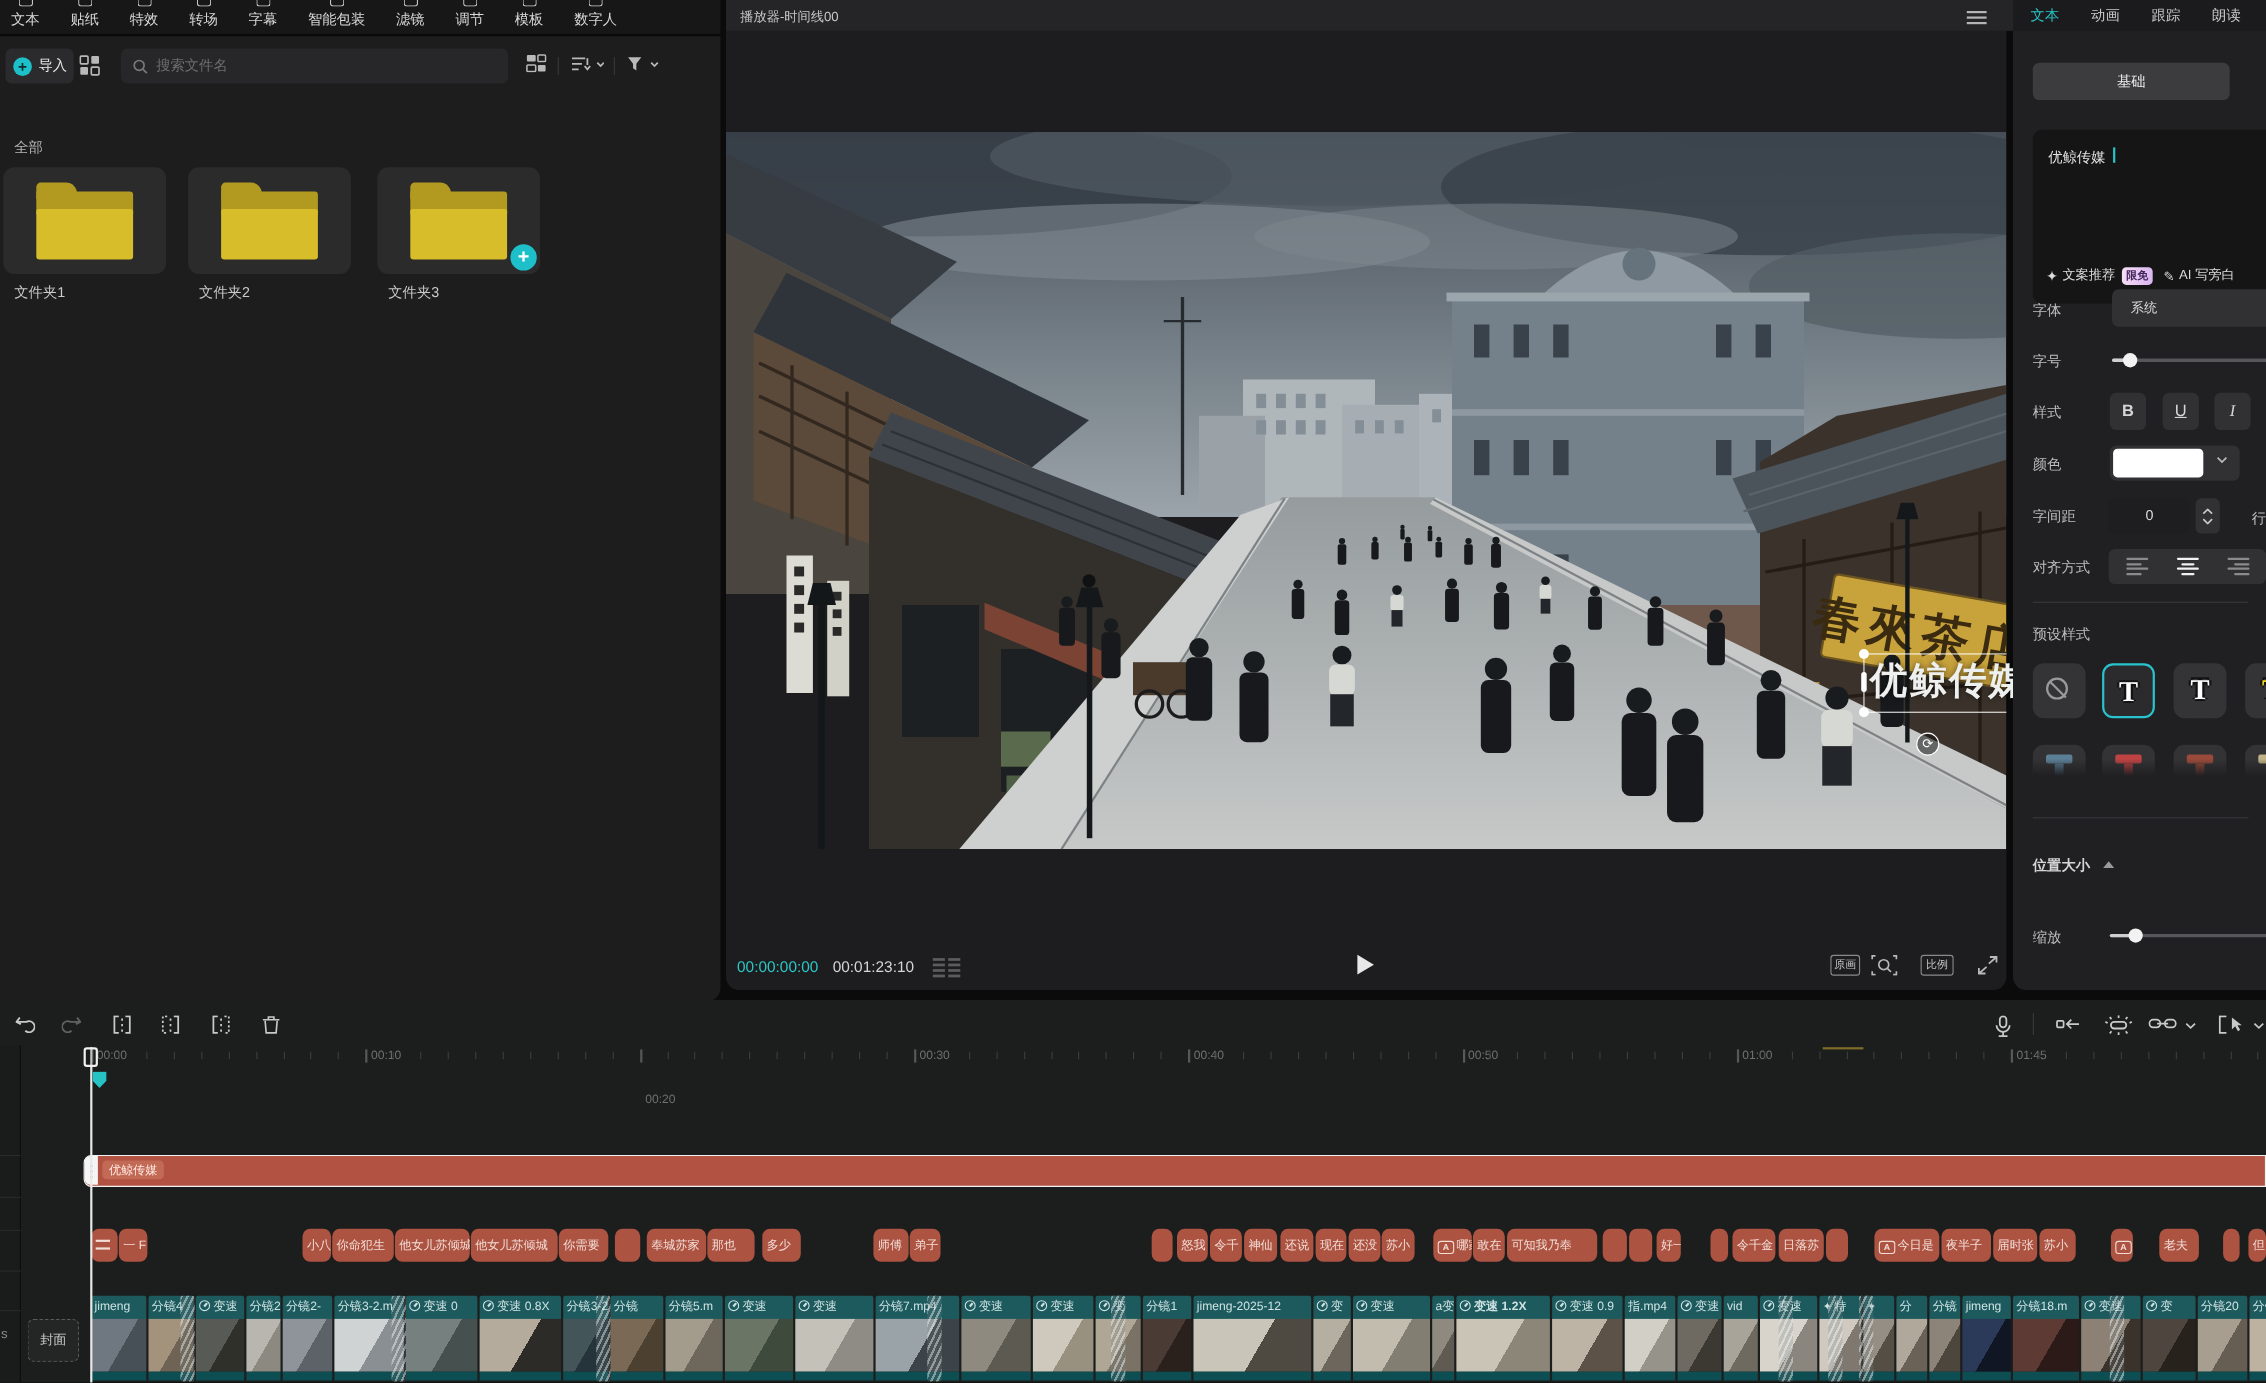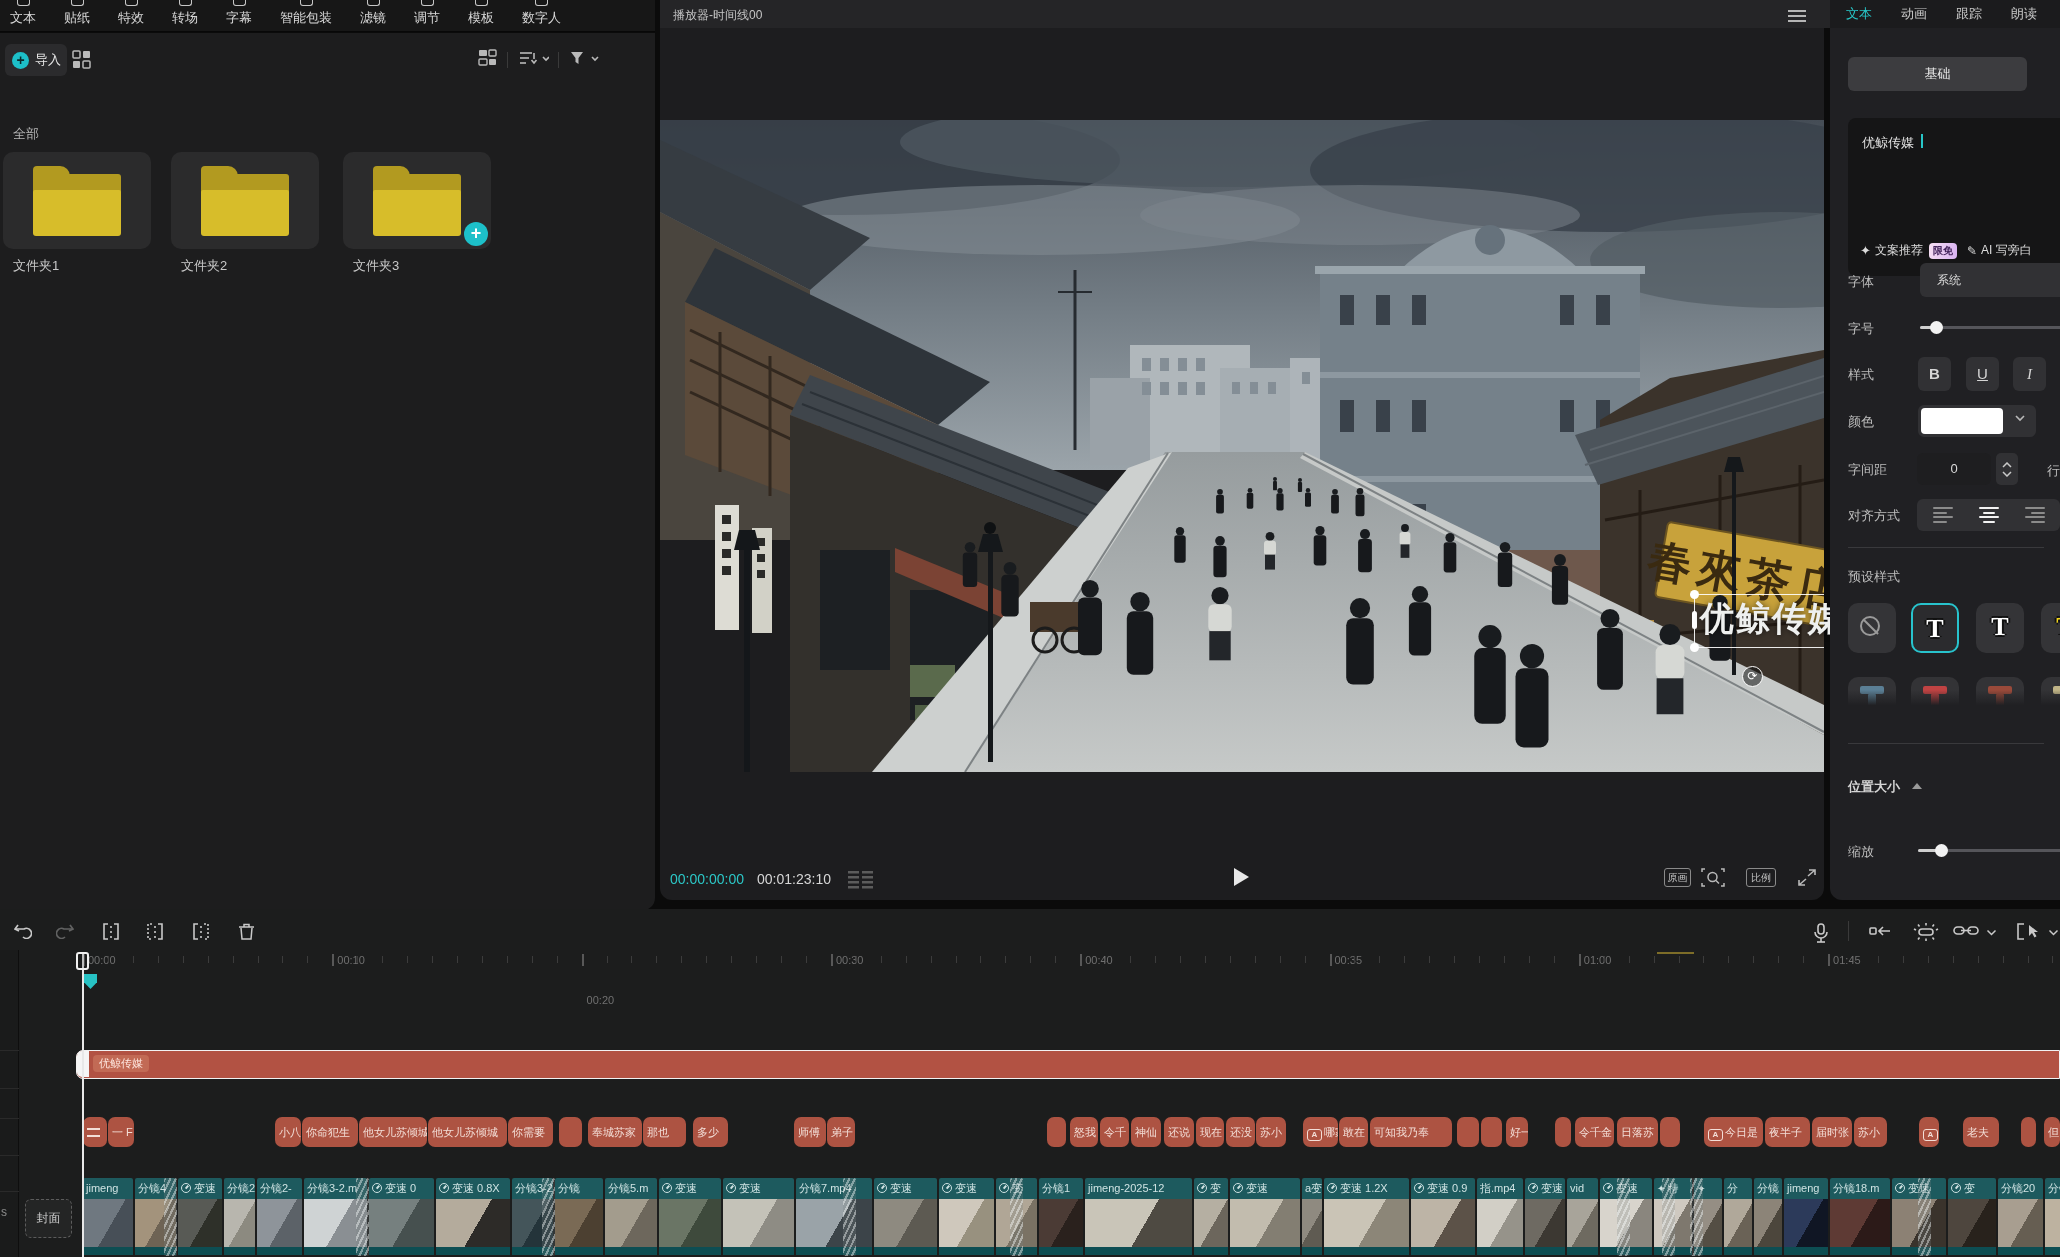--- a/index.html
+++ b/index.html
@@ -200,20 +200,27 @@
       <div id="import-plus">+</div>
       <span class="t">导入</span>
     </div>
     <div id="grid-btn" class="abs">
       <svg width="19" height="19" viewBox="0 0 19 19">
           <rect x="1" y="1" width="7" height="7" rx="1" fill="none" stroke="#b9b9b9" stroke-width="1.5"></rect>
           <rect x="11" y="1" width="7" height="7" rx="1" fill="#b9b9b9"></rect>
           <rect x="1" y="11" width="7" height="7" rx="1" fill="#b9b9b9"></rect>
           <rect x="11" y="11" width="7" height="7" rx="1" fill="none" stroke="#b9b9b9" stroke-width="1.5"></rect>
         </svg>
+    </div>
+    <div id="search-box" class="abs">
+      <svg width="15" height="15" viewBox="0 0 15 15">
+          <circle cx="6.5" cy="6.5" r="4.5" fill="none" stroke="#7a7a7a" stroke-width="1.5"></circle>
+          <line x1="10" y1="10" x2="13.5" y2="13.5" stroke="#7a7a7a" stroke-width="1.5"></line>
+        </svg>
+      <span class="ph">搜索文件名</span>
     </div>
     <div id="view-ic" class="abs">
       <svg width="19" height="17" viewBox="0 0 19 17">
           <rect x="1" y="1" width="8" height="6" rx="1" fill="#b9b9b9"></rect>
           <rect x="11" y="1" width="7" height="6" rx="1" fill="none" stroke="#b9b9b9" stroke-width="1.4"></rect>
           <rect x="1" y="10" width="8" height="6" rx="1" fill="none" stroke="#b9b9b9" stroke-width="1.4"></rect>
           <rect x="11" y="10" width="7" height="6" rx="1" fill="#b9b9b9"></rect>
         </svg>
     </div>
     <div class="vdiv abs" style="left:507px"></div>
@@ -887,21 +894,21 @@
         <div class="tick" style="left: 1105.13px;"></div>
         <div class="tick" style="left: 1130.06px;"></div>
         <div class="tick" style="left: 1154.99px;"></div>
         <div class="tick" style="left: 1179.92px;"></div>
         <div class="tick" style="left: 1204.85px;"></div>
         <div class="tick" style="left: 1229.78px;"></div>
         <div class="tick" style="left: 1254.71px;"></div>
         <div class="tick" style="left: 1279.64px;"></div>
         <div class="tick" style="left: 1304.57px;"></div>
         <div class="tick big" style="left: 1329.5px;"></div>
-        <div class="tick-label" style="left: 1334.5px;">00:35</div>
+        <div class="tick-label" style="left: 1334.5px;">00:50</div>
         <div class="tick" style="left: 1354.43px;"></div>
         <div class="tick" style="left: 1379.36px;"></div>
         <div class="tick" style="left: 1404.29px;"></div>
         <div class="tick" style="left: 1429.22px;"></div>
         <div class="tick" style="left: 1454.15px;"></div>
         <div class="tick" style="left: 1479.08px;"></div>
         <div class="tick" style="left: 1504.01px;"></div>
         <div class="tick" style="left: 1528.94px;"></div>
         <div class="tick" style="left: 1553.87px;"></div>
         <div class="tick big" style="left: 1578.8px;"></div>
@@ -1090,21 +1097,21 @@
         <div class="vclip" style="left: 1230px; width: 71px;">
           <div class="hd"><span class="spd"></span><span class="nm">变速</span></div>
           <div class="th" style="background:linear-gradient(120deg,#c2bcae 0 55%,#837e72 55% 100%)"></div>
           <div class="st"></div>
         </div>
         <div class="vclip" style="left: 1302px; width: 21px;">
           <div class="hd"><span class="nm">a变</span></div>
           <div class="th" style="background:linear-gradient(120deg,#8f8a80 0 55%,#5f5b52 55% 100%)"></div>
           <div class="st"></div>
         </div>
-        <div class="vclip" style="left: 1324px; width: 86px;">
+        <div class="vclip" style="left: 1324px; width: 86px; font-weight: bold;">
           <div class="hd"><span class="spd"></span><span class="nm">变速 1.2X</span></div>
           <div class="th" style="background:linear-gradient(120deg,#cac4b6 0 55%,#8c8678 55% 100%)"></div>
           <div class="st"></div>
         </div>
         <div class="vclip" style="left: 1411px; width: 65px;">
           <div class="hd"><span class="spd"></span><span class="nm">变速 0.9</span></div>
           <div class="th" style="background:linear-gradient(120deg,#bdb4a6 0 55%,#5c5248 55% 100%)"></div>
           <div class="st"></div>
         </div>
         <div class="vclip" style="left: 1477px; width: 47px;">

